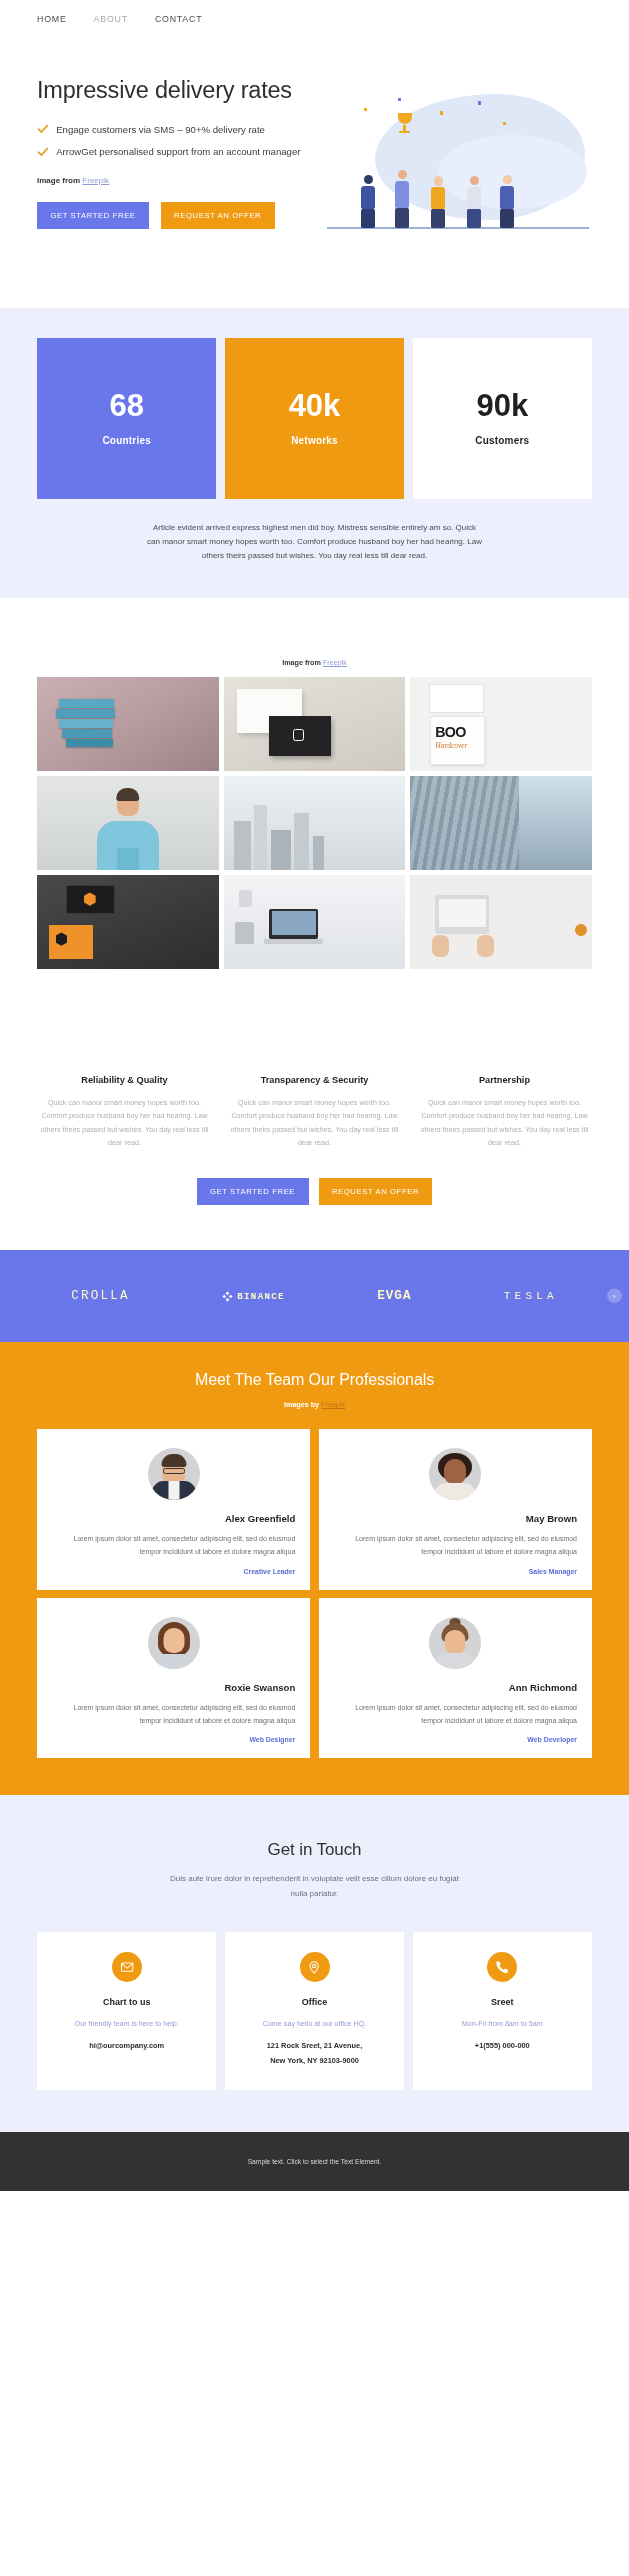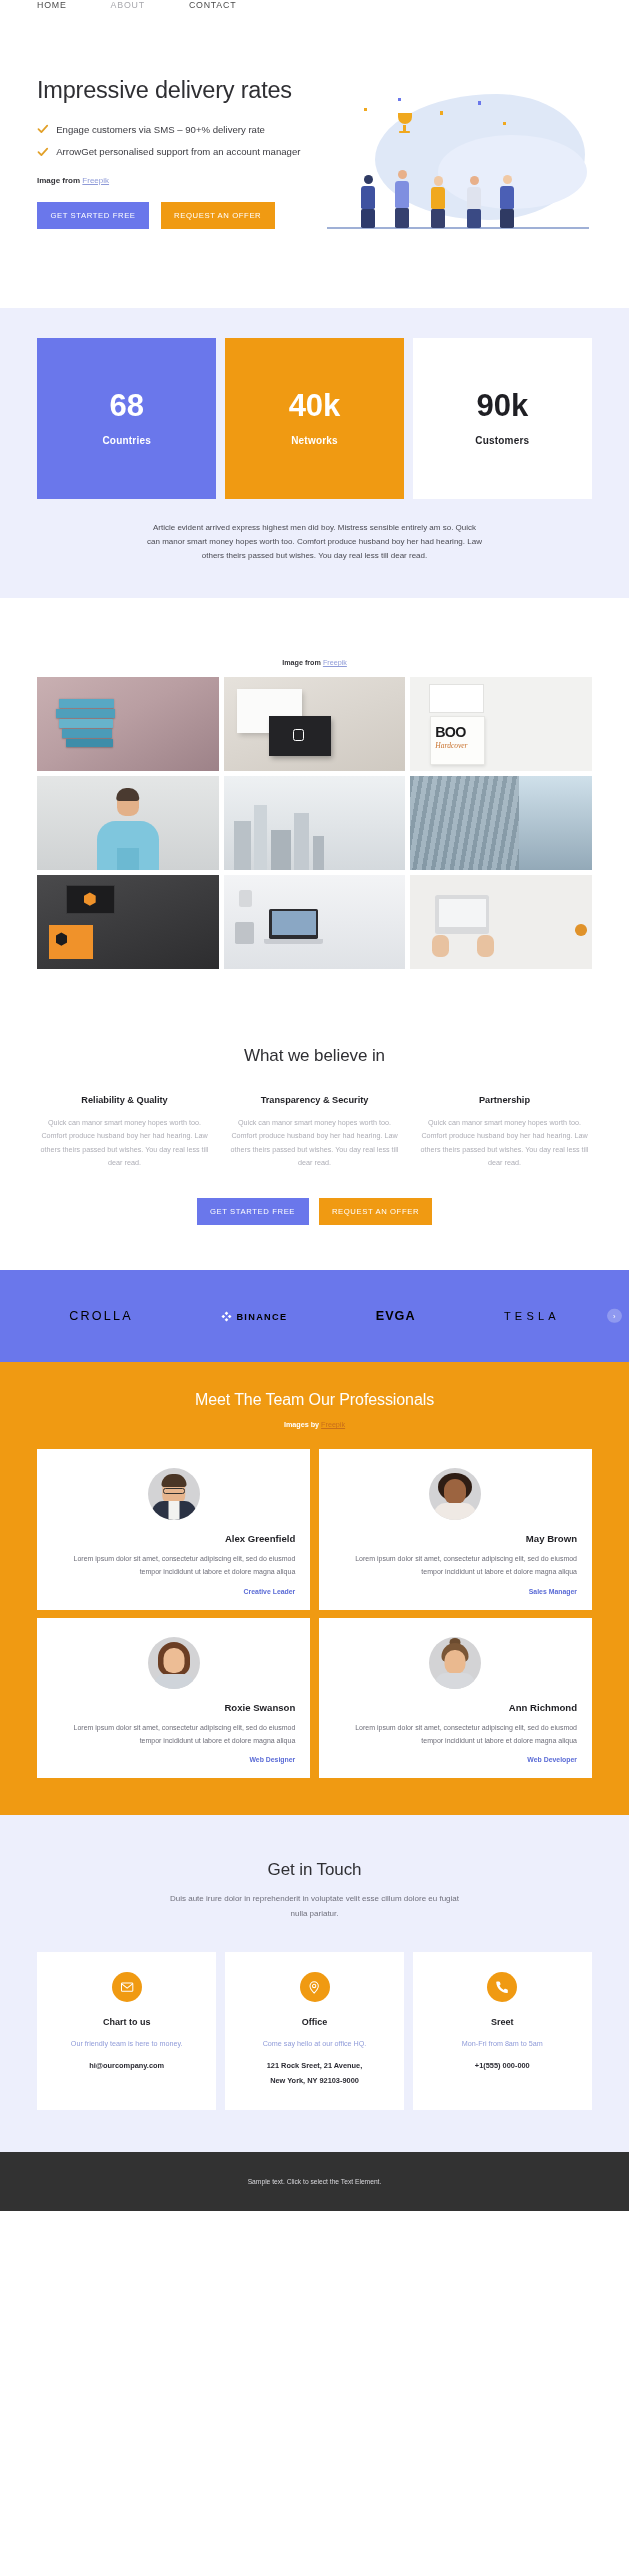--- a/index.html
+++ b/index.html
@@ -10,24 +10,24 @@
     color: #2b2b2b;
     width: 629px;
     overflow-x: hidden;
   }
   .page { width: 629px; position: relative; }
 
   
   .nav {
     height: 37px;
     display: flex;
-    align-items: flex-start;
+    align-items: center;
     padding-left: 37px;
     background: #fff;
-    gap: 44px;
+    gap: 27px;
   }
   .nav a {
     font-size: 8.8px;
     letter-spacing: 0.8px;
     color: #4b4b4b;
     text-decoration: none;
     font-weight: 400;
   }
   .nav a.muted { color: #a8a8ad; }
 
@@ -216,21 +216,21 @@
   
   .logos {
     background: #6a77eb;
     height: 92px;
     display: flex;
     align-items: center;
     justify-content: space-around;
     padding: 0 25px;
     position: relative;
   }
-  .logo { color: #000000; display: flex; align-items: flex-end; gap: 4.2px; }
+  .logo { color: #fef9c3; display: flex; align-items: flex-end; gap: 4.2px; font-family: Liberation Mono, monospace; }
   .logo-crolla { font-size: 12.6px; letter-spacing: 2.2px; font-weight: 400; }
   .logo-binance { font-size: 9.2px; letter-spacing: 1.3px; font-weight: 700; }
   .logo-evga { font-size: 12.6px; letter-spacing: 1px; font-weight: 700; }
   .logo-tesla { font-size: 11px; letter-spacing: 4.2px; font-weight: 400; }
   .carousel-arrow {
     position: absolute;
     right: 7.5px; top: 50%; transform: translateY(-50%);
     width: 14.3px; height: 14.3px; border-radius: 50%;
     background: #8f99f0;
     display: flex; align-items: center; justify-content: center;
@@ -454,21 +454,20 @@
         <div style="position:absolute;left:25px;top:20px;width:54px;height:39px;background:#d9dadc;border-radius:2.5px;"></div>
         <div style="position:absolute;left:28.5px;top:23.5px;width:47px;height:28.5px;background:#f4f5f6;"></div>
         <div style="position:absolute;left:22px;top:60px;width:17px;height:22px;background:#e8c2a0;border-radius:6.7px;"></div>
         <div style="position:absolute;left:67px;top:60px;width:17px;height:22px;background:#e8c2a0;border-radius:6.7px;"></div>
         <div style="position:absolute;right:5px;top:49px;width:11.7px;height:11.7px;border-radius:50%;background:#e0922a;"></div>
       </div>
     </div>
   </section>
 
   <section class="believe">
-    <h2 class="sec-title">What we believe in</h2>
     <div class="cols">
       <div class="col">
         <h4>Reliability &amp; Quality</h4>
         <p>Quick can manor smart money hopes worth too. Comfort produce husband boy her had hearing. Law others theirs passed but wishes. You day real less till dear read.</p>
       </div>
       <div class="col">
         <h4>Transparency &amp; Security</h4>
         <p>Quick can manor smart money hopes worth too. Comfort produce husband boy her had hearing. Law others theirs passed but wishes. You day real less till dear read.</p>
       </div>
       <div class="col">
@@ -558,21 +557,21 @@
     <p class="lead">Duis aute irure dolor in reprehenderit in voluptate velit esse cillum dolore eu fugiat nulla pariatur.</p>
     <div class="contact-grid">
       <div class="ccard">
         <div class="cicon">
           <svg width="14.3" height="14.3" viewBox="0 0 24 24" fill="none" stroke="#fff" stroke-width="1.7">
             <rect x="2.5" y="5" width="19" height="14" rx="1.5"></rect>
             <path d="M2.5 6 L12 13.5 L21.5 6"></path>
           </svg>
         </div>
         <h5>Chart to us</h5>
-        <div class="sub">Our friendly team is here to money.</div>
+        <div class="sub">Our friendly team is here to help.</div>
         <div class="val">hi@ourcompany.com</div>
       </div>
       <div class="ccard">
         <div class="cicon">
           <svg width="14.3" height="14.3" viewBox="0 0 24 24" fill="none" stroke="#fff" stroke-width="1.7">
             <path d="M12 22s7-7.2 7-12a7 7 0 1 0-14 0c0 4.8 7 12 7 12z"></path>
             <circle cx="12" cy="10" r="2.8"></circle>
           </svg>
         </div>
         <h5>Office</h5>

